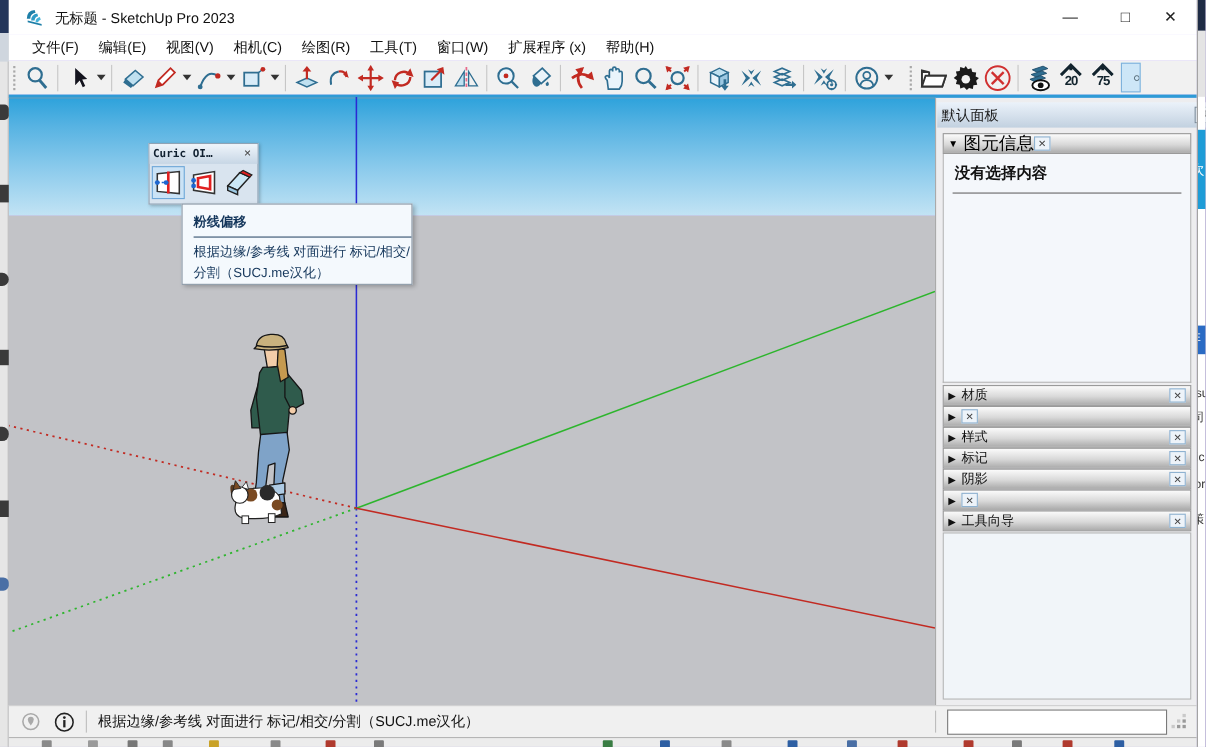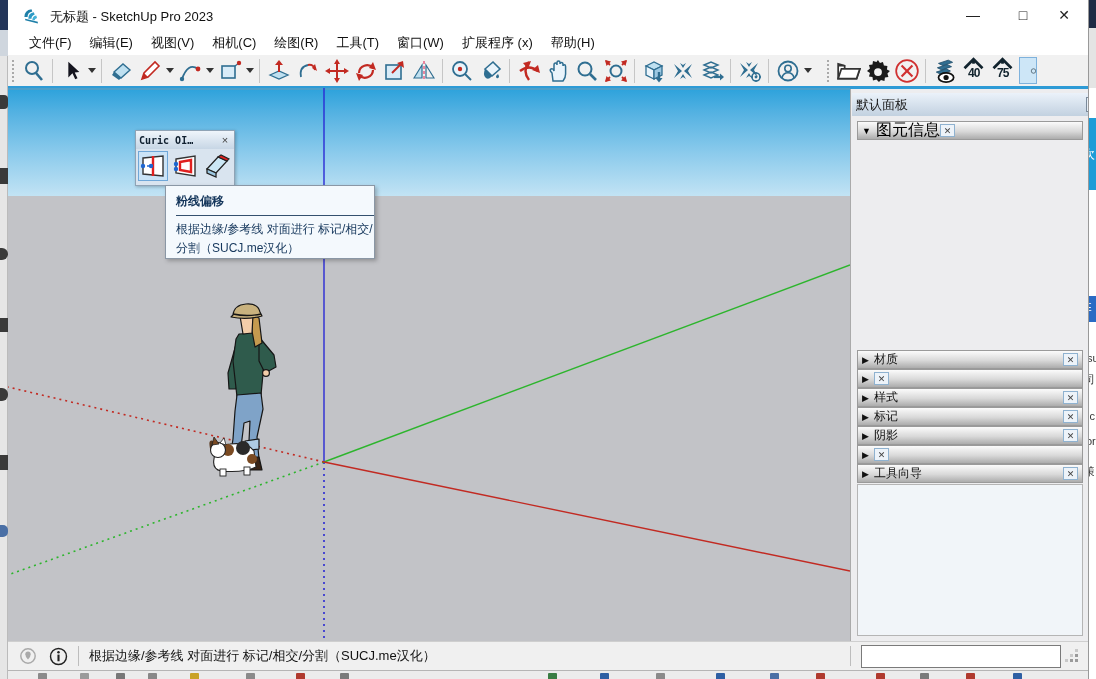--- a/index.html
+++ b/index.html
@@ -374,21 +374,21 @@
             <polygon points="4,13 13,10 17,12 8,15"></polygon>
           </g>
           <ellipse cx="13" cy="18" rx="7" ry="4.2" fill="#FFF" stroke="#111" stroke-width="1.6"></ellipse>
           <circle cx="13" cy="18" r="2.4" fill="#111"></circle>
         </svg>
     </div>
     <div class="tbtn">
       <svg width="27" height="27" viewBox="0 0 24 24">
           <path d="M4,10 L12,2 L20,10 M12,2 L12,6" fill="none" stroke="#12242E" stroke-width="2.4"></path>
         </svg>
-      <span class="numlbl">40</span>
+      <span class="numlbl">20</span>
     </div>
     <div class="tbtn">
       <svg width="27" height="27" viewBox="0 0 24 24">
           <path d="M4,10 L12,2 L20,10 M12,2 L12,6" fill="none" stroke="#12242E" stroke-width="2.4"></path>
         </svg>
       <span class="numlbl">75</span>
     </div>
     <div class="tbtn hl" style="margin-left:2px;width:18px;overflow:hidden">
       <svg width="30" height="26" viewBox="0 0 24 24" style="margin-left:10px">
           <circle cx="14" cy="12" r="9" fill="none" stroke="#12242E" stroke-width="2.2"></circle>
@@ -508,20 +508,24 @@
             <line x1="9" y1="1" x2="1" y2="9" stroke="#333" stroke-width="1.4"></line>
           </svg>
       </span>
     </div>
 
     <div class="entity-head">
       <span class="arr" style="font-size:9px;width:14px">▼</span>
       <span class="slabel">图元信息</span>
       <span class="sx">✕</span>
     </div>
+    <div class="entity-body">
+      <div class="entity-msg">没有选择内容</div>
+      <hr>
+    </div>
 
     <div class="sect" style="top:261px">
       <span class="arr">▶</span>
       <span class="slabel">材质</span>
       <span class="sx">✕</span>
     </div>
     <div class="sect" style="top:280px">
       <span class="arr">▶</span>
       <span class="sx">✕</span>
     </div>

